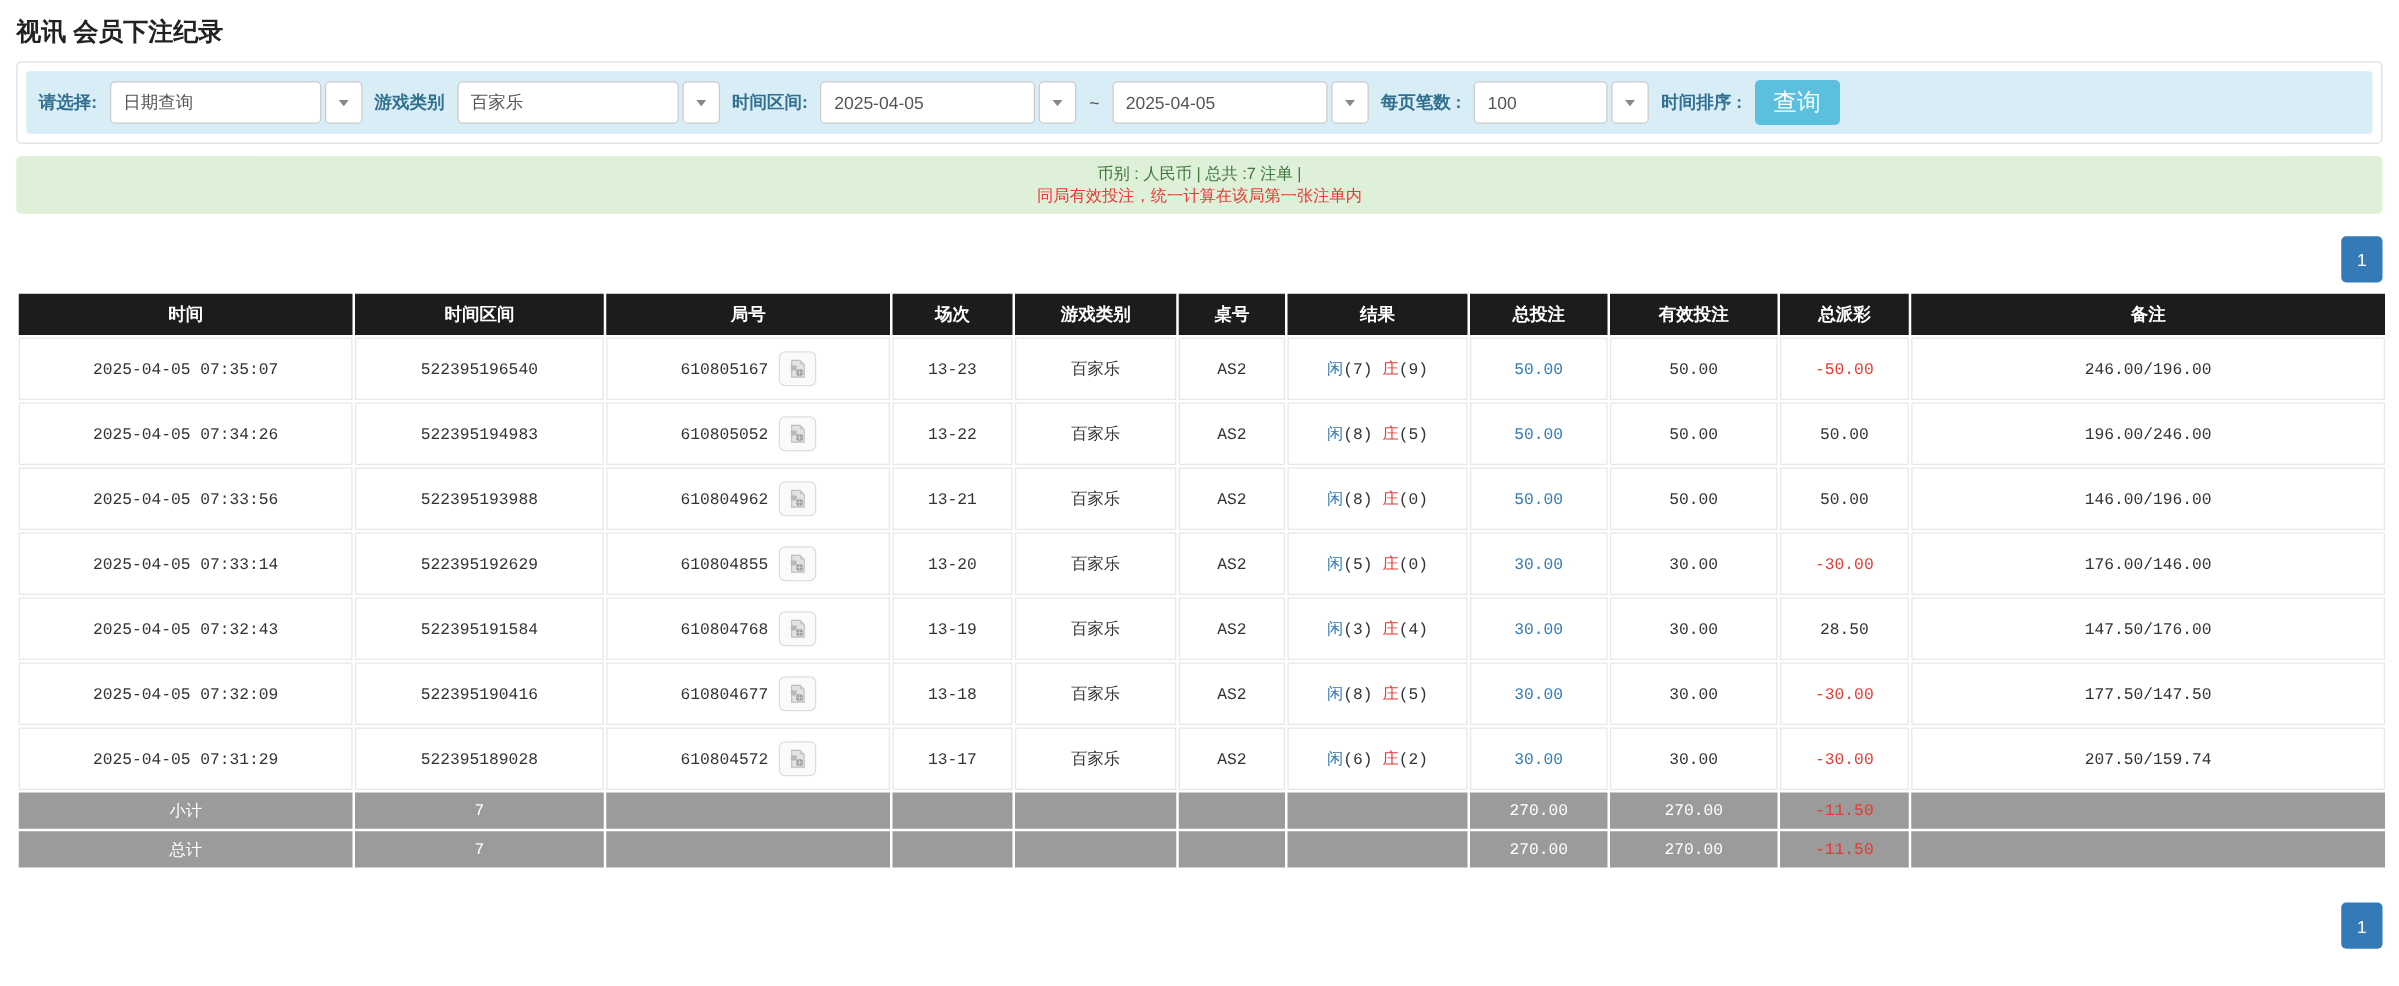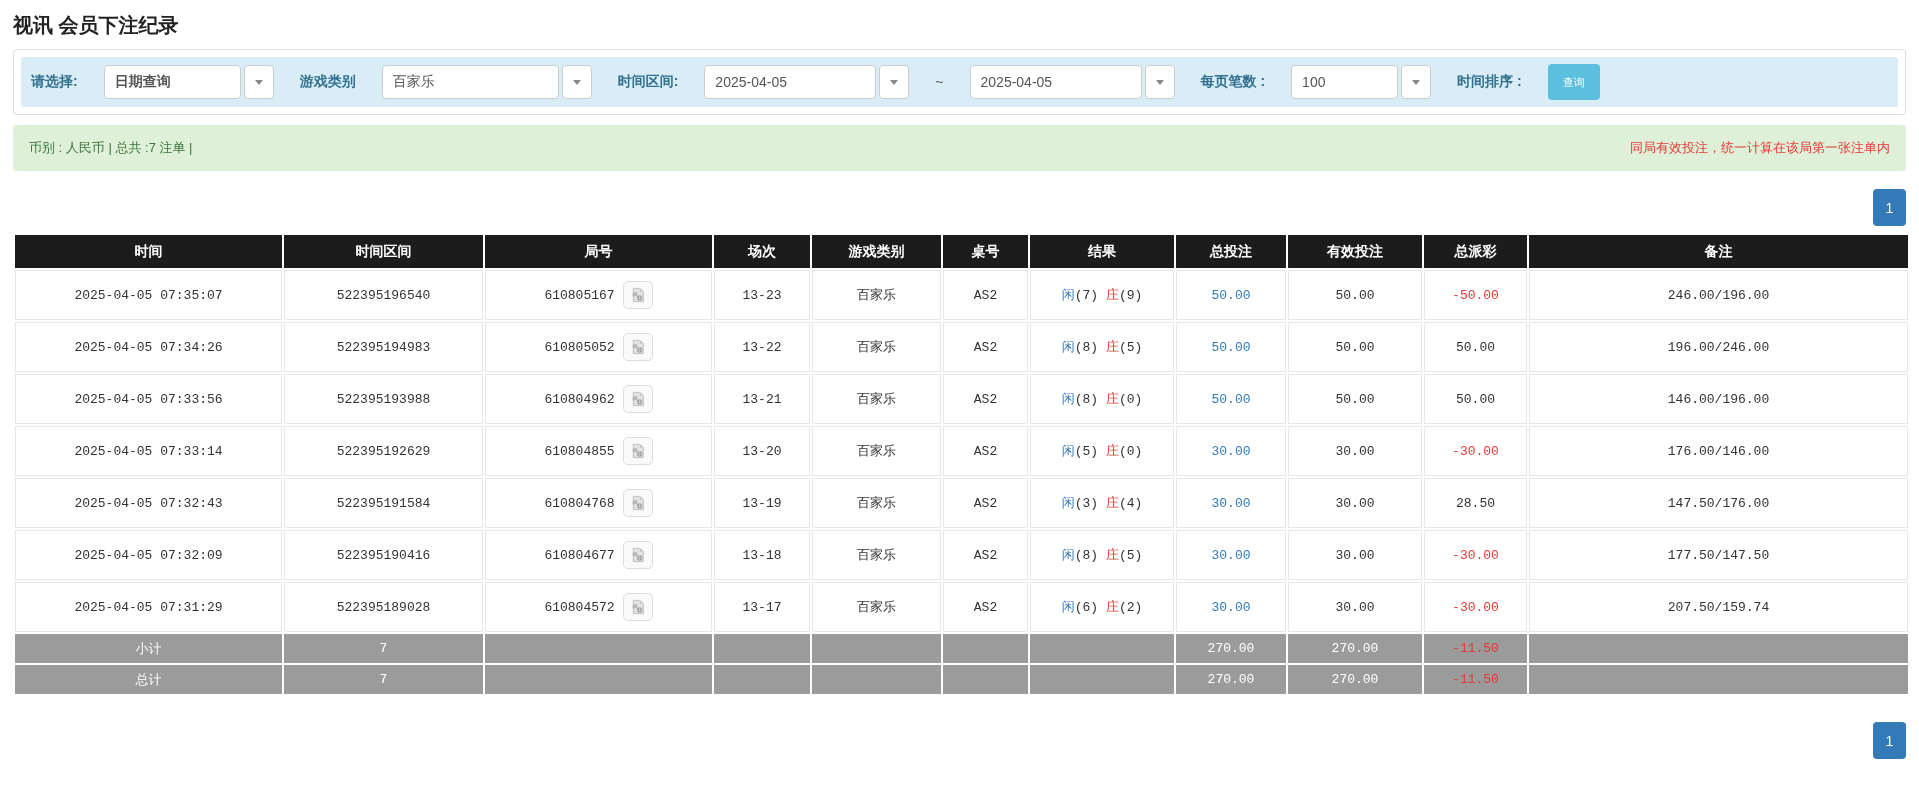--- a/index.html
+++ b/index.html
@@ -7,45 +7,45 @@
   body {
     font-family:"Liberation Sans","DejaVu Sans",sans-serif;
     color:#333; width:1919px; padding:8px 13px 10px 13px;
   }
   .page-title { font-size:20px; font-weight:bold; color:#222; padding:4px 0 10px 0; }
 
   
   .filter-panel { border:1px solid #ddd; border-radius:4px; padding:7px; background:#fff; }
   .filter-bar {
     background:#d9edf7; border-radius:3px; display:flex; align-items:center;
-    padding:7px 10px; gap:26px; min-height:50px;
+    padding:7px 10px; gap:10px; min-height:50px;
   }
   .f-label { font-size:14px; font-weight:bold; color:#31708f; white-space:nowrap; }
   .select { display:flex; gap:3px; height:34px; }
   .select-text {
     background:#fff; border:1px solid #ccc; border-radius:4px; font-size:14px; color:#555;
     display:flex; align-items:center; padding:0 10px; flex:1; white-space:nowrap; overflow:hidden;
   }
   .select-arrow {
     width:30px; background:#fff; border:1px solid #ccc; border-radius:4px;
     display:flex; align-items:center; justify-content:center; cursor:pointer;
   }
   .caret { width:0; height:0; border-left:4px solid transparent; border-right:4px solid transparent; border-top:5px solid #888; }
-  .w-type { width:170px;font-weight:bold; } .w-game { width:210px; } .w-date { width:205px; }
+  .w-type { width:202px; } .w-game { width:210px; } .w-date { width:205px; }
   .w-size { width:140px; } .w-sort { width:180px; }
   .tilde { color:#555; font-size:14px; }
   .search-btn {
-    background:#5bc0de; color:#fff; border:none; border-radius:4px; font-size:11px;
+    background:#5bc0de; color:#fff; border:none; border-radius:4px; font-size:19px;
     height:36px; padding:0 15px; cursor:pointer;
   }
 
   
   .summary-bar {
     margin-top:10px; background:#dff0d8; border-radius:4px; min-height:46px;
-    display:flex; align-items:center; justify-content:space-between; padding:0 16px; font-size:13px;
+    display:flex; align-items:center; justify-content:center; padding:0 16px; font-size:13px;flex-direction:column;
   }
   .summary-left { color:#3c763d; }
   .summary-right { color:#e53935; }
 
   
   .pagination-row { display:flex; justify-content:flex-end; margin:18px 0 7px 0; }
   .pagination-row.bottom { margin:26px 0 0 0; }
   .page-btn {
     min-width:33px; height:37px; background:#337ab7; color:#fff; border:none; border-radius:4px;
     font-size:14px; cursor:pointer;

